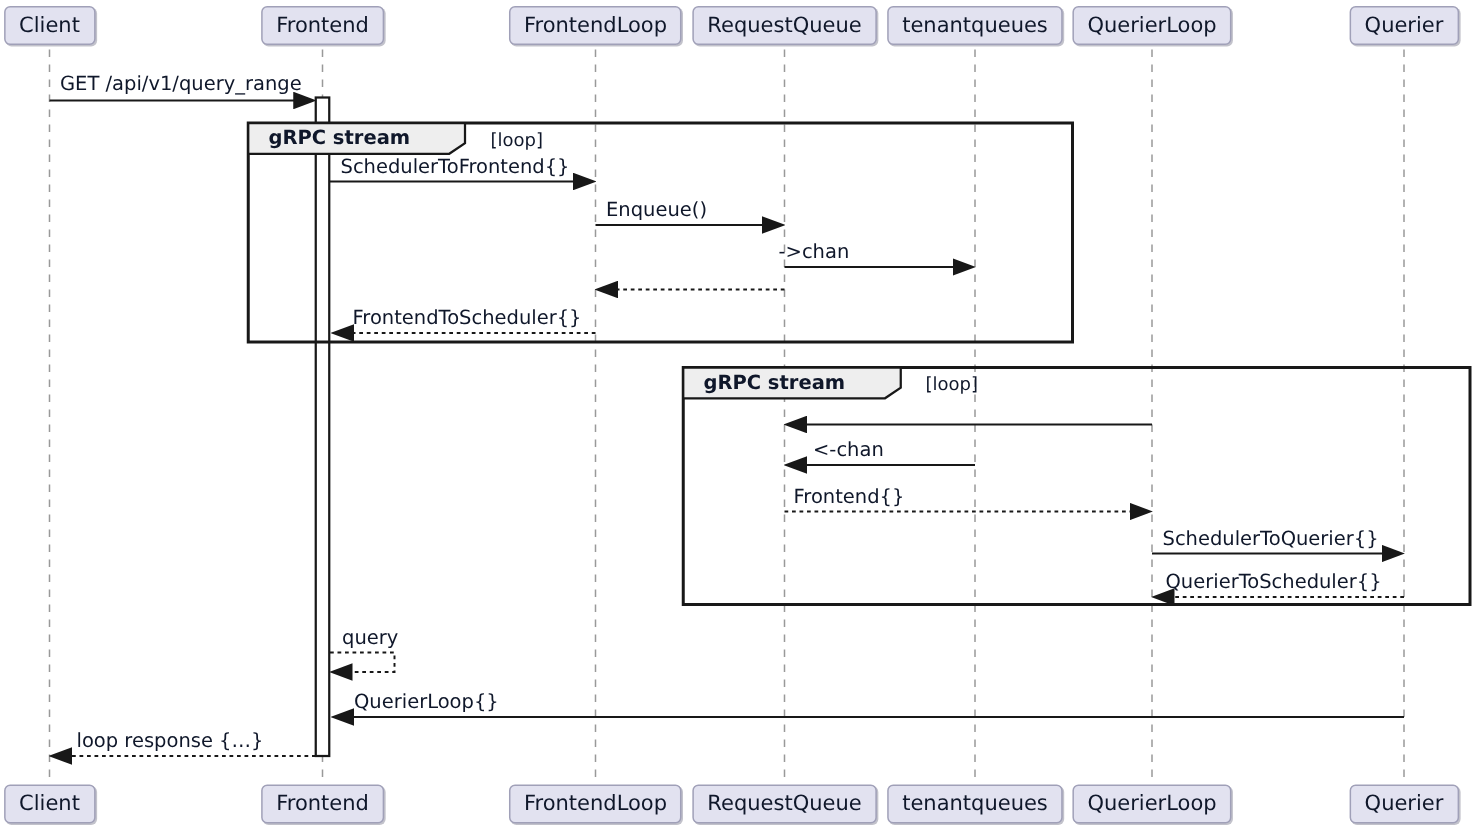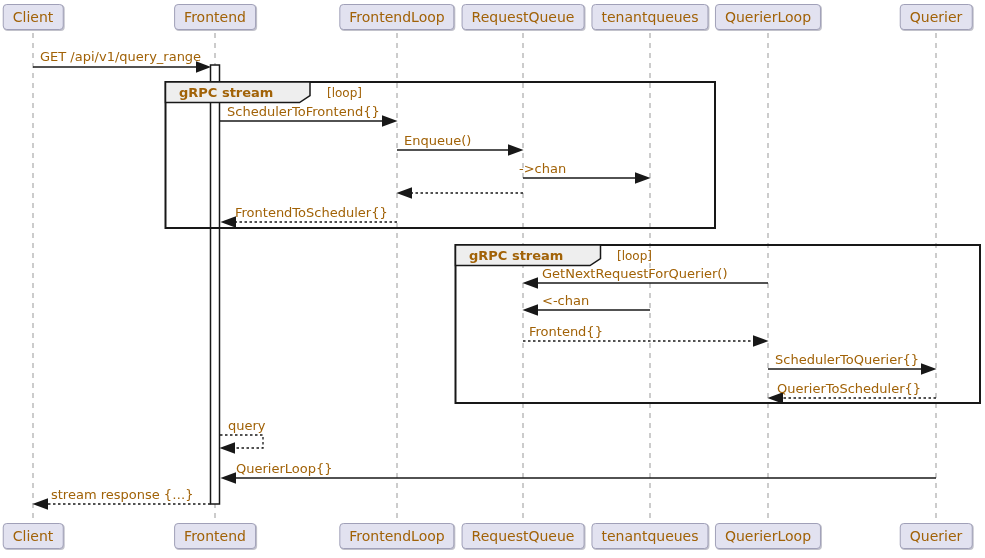--- a/index.html
+++ b/index.html
@@ -1,18 +1,18 @@
 <!DOCTYPE html>
 <html><head>
 <meta charset="utf-8">
 <style>
   html, body { margin:0; padding:0; background:#ffffff; }
   .canvas {
     position:relative; width:985px; height:558px; background:#ffffff;
-    font-family:"DejaVu Sans", "Liberation Sans", sans-serif; color:#a16207;
+    font-family:"DejaVu Sans", "Liberation Sans", sans-serif; color:#0f172a;
     overflow:hidden;
   }
   svg.layer { position:absolute; left:0; top:0; width:985px; height:558px; }
   .pbox {
     position:absolute; transform:translateX(-50%);
     background:#E2E2F0; border:1px solid #A0A0B8; border-radius:4px;
     padding:4px 9px; font-size:14px; line-height:16px; white-space:nowrap;
     box-shadow:1px 1px 0 rgba(120,120,140,0.45);
   }
   .msg {
@@ -95,22 +95,21 @@
   <div class="frame-title" style="left:179px; top:85px;">gRPC stream</div>
   <div class="frame-op" style="left:327px; top:86px;">[loop]</div>
   <div class="frame-title" style="left:469px; top:248px;">gRPC stream</div>
   <div class="frame-op" style="left:617px; top:249px;">[loop]</div>
 
   <div class="msg" style="left:40px;  top:50px;">GET /api/v1/query_range</div>
   <div class="msg" style="left:227px; top:105px;">SchedulerToFrontend{}</div>
   <div class="msg" style="left:404px; top:134px;">Enqueue()</div>
   <div class="msg" style="left:519px; top:162px;">-&gt;chan</div>
   <div class="msg" style="left:235px; top:206px;">FrontendToScheduler{}</div>
-  <div class="msg" style="left:542px; top:267px;">GetNextRequestForQuerier()</div>
   <div class="msg" style="left:542px; top:294px;">&lt;-chan</div>
   <div class="msg" style="left:529px; top:325px;">Frontend{}</div>
   <div class="msg" style="left:775px; top:353px;">SchedulerToQuerier{}</div>
   <div class="msg" style="left:777px; top:382px;">QuerierToScheduler{}</div>
   <div class="msg" style="left:228px; top:419px;">query</div>
   <div class="msg" style="left:236px; top:462px;">QuerierLoop{}</div>
-  <div class="msg" style="left:51px;  top:488px;">stream response {…}</div>
+  <div class="msg" style="left:51px;  top:488px;">loop response {…}</div>
 
 </div>
 
 </body></html>

